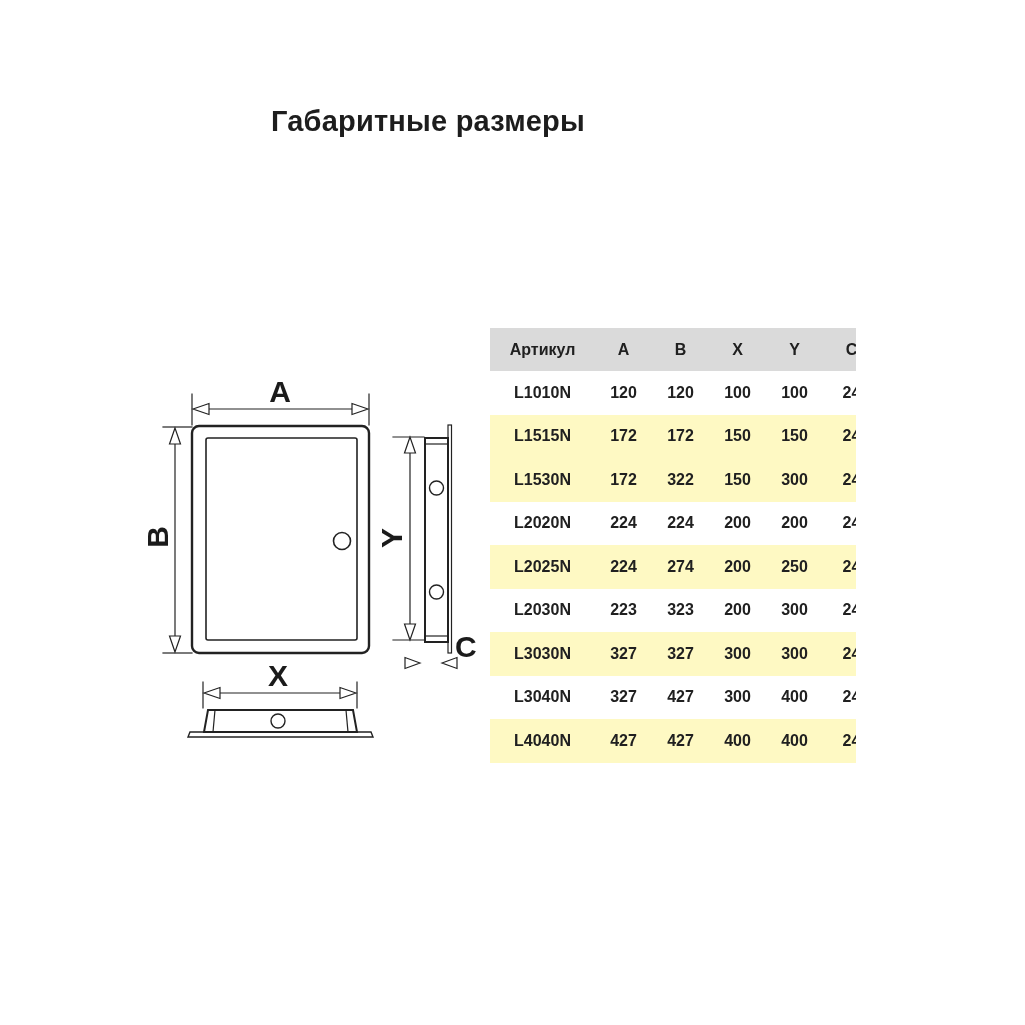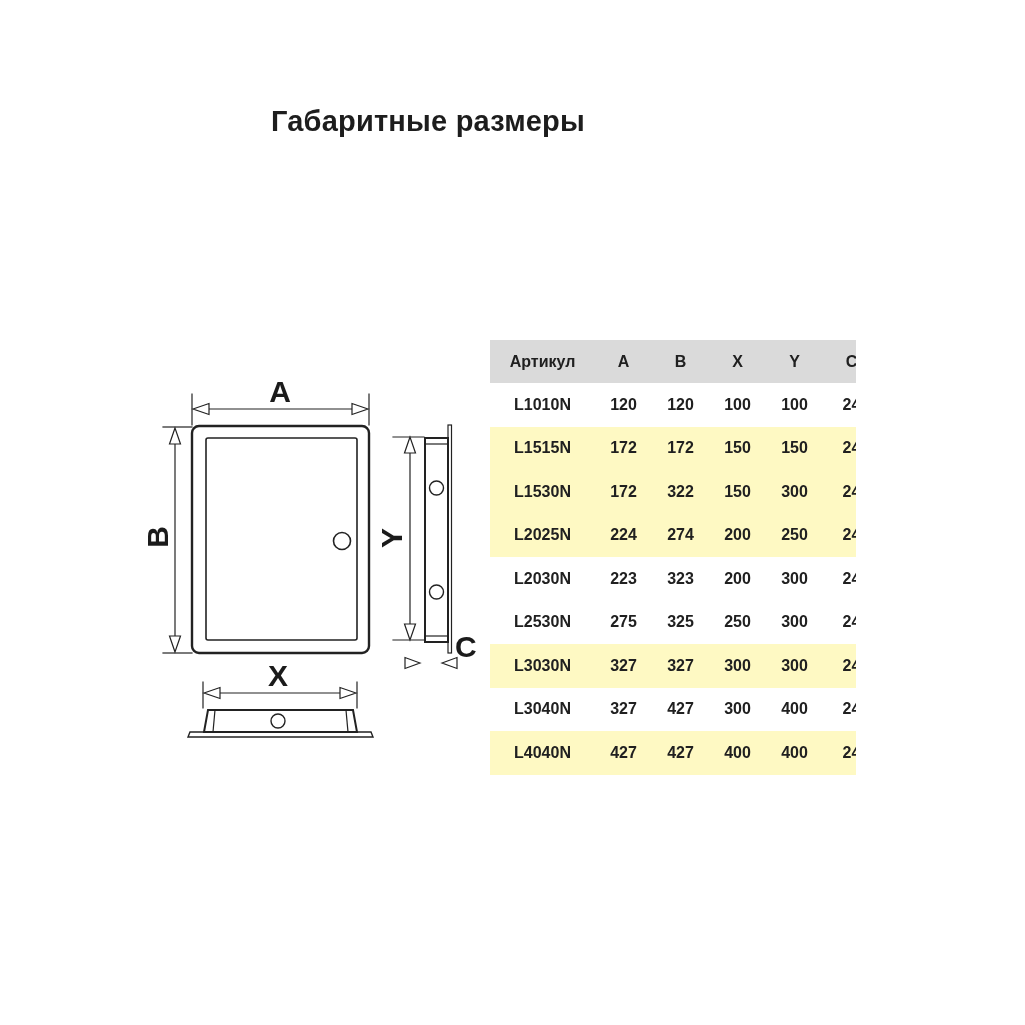--- a/index.html
+++ b/index.html
@@ -2,21 +2,21 @@
 <html><head>
 <meta charset="utf-8">
 <style>
   html,body{margin:0;padding:0;background:#ffffff;}
   .page{position:relative;width:856px;height:1025px;background:#ffffff;overflow:hidden;
         font-family:"Liberation Sans",sans-serif;}
   .page-title{position:absolute;left:0;right:0;top:106px;margin:0;text-align:center;
         font-size:29px;line-height:1.1;font-weight:700;color:#1d1d1d;letter-spacing:.2px;}
   .drawing{position:absolute;left:130px;top:368px;}
   .drawing text{font-family:"Liberation Sans",sans-serif;font-weight:700;fill:#1b1b1b;}
-  .table-wrap{position:absolute;left:490px;top:340px;width:390px;}
+  .table-wrap{position:absolute;left:490px;top:328px;width:390px;}
   table.size-table{border-collapse:collapse;table-layout:fixed;width:390px;}
   table.size-table th, table.size-table td{
         padding:0;text-align:center;vertical-align:middle;
         font:700 16px/1 "Liberation Sans",sans-serif;color:#202020;}
   table.size-table th{height:43px;background:#dadada;}
   table.size-table td{height:43.5px;}
   table.size-table tbody tr.alt{background:#fef9c3;}
 </style>
 </head>
 <body>
@@ -131,41 +131,41 @@
             <td>24</td>
           </tr>
           <tr class="alt">
             <td>L1530N</td>
             <td>172</td>
             <td>322</td>
             <td>150</td>
             <td>300</td>
             <td>24</td>
           </tr>
+          <tr>
+            <td>L2020N</td>
+            <td>224</td>
+            <td>224</td>
+            <td>200</td>
+            <td>200</td>
+            <td>24</td>
+          </tr>
           <tr class="alt">
             <td>L2025N</td>
             <td>224</td>
             <td>274</td>
             <td>200</td>
             <td>250</td>
             <td>24</td>
           </tr>
           <tr>
             <td>L2030N</td>
             <td>223</td>
             <td>323</td>
             <td>200</td>
-            <td>300</td>
-            <td>24</td>
-          </tr>
-          <tr>
-            <td>L2530N</td>
-            <td>275</td>
-            <td>325</td>
-            <td>250</td>
             <td>300</td>
             <td>24</td>
           </tr>
           <tr class="alt">
             <td>L3030N</td>
             <td>327</td>
             <td>327</td>
             <td>300</td>
             <td>300</td>
             <td>24</td>

